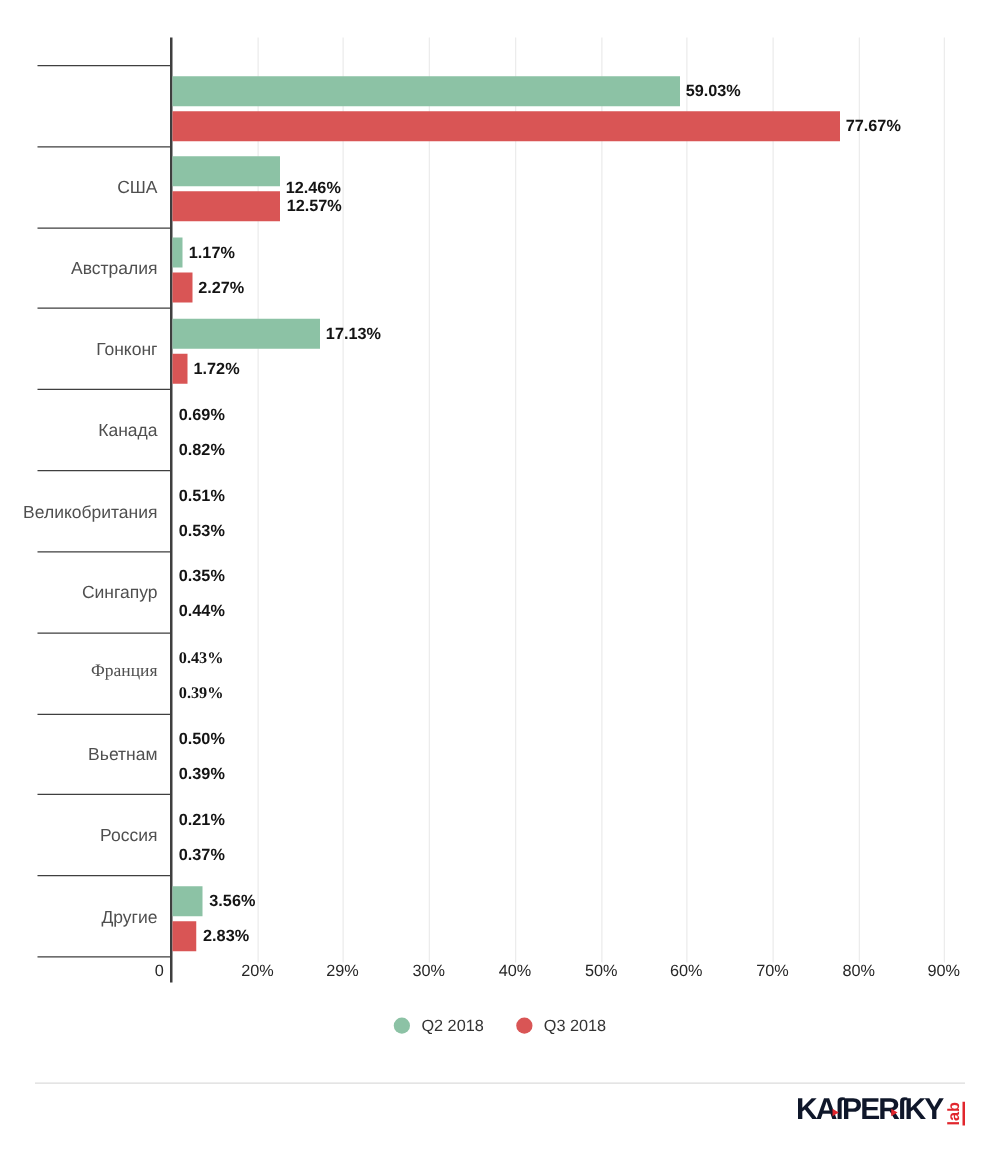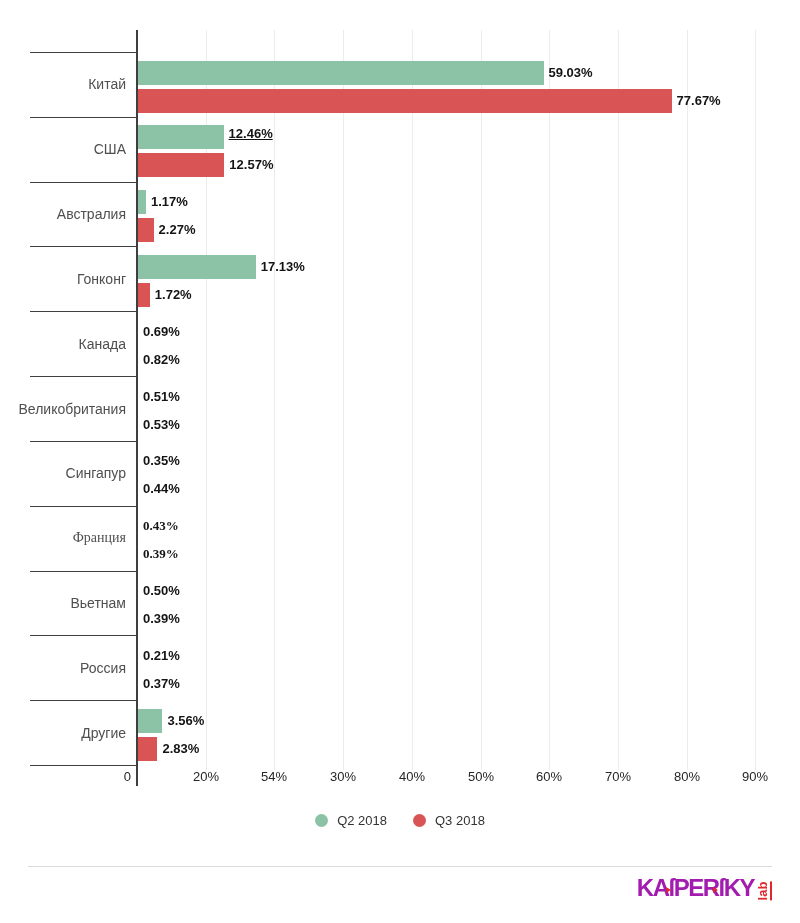--- a/index.html
+++ b/index.html
@@ -30,21 +30,21 @@
     position:absolute;top:810px;left:0;width:100%;height:20px;
     display:flex;justify-content:center;align-items:center;gap:26px;
   }
   .legend-item{display:flex;align-items:center;font-size:13px;color:#333;cursor:default;}
   .dot{width:13px;height:13px;border-radius:50%;display:inline-block;margin-right:9px;}
   .footer-sep{position:absolute;left:28px;top:866px;width:744px;height:1px;background:#dcdcdc;}
   .logo{position:absolute;top:874px;right:28px;display:flex;align-items:flex-start;}
   .logo-text-wrap{position:relative;}
   .logo-text{
     display:inline-block;font-weight:700;font-size:24px;letter-spacing:-1.5px;
-    color:#a21caf;line-height:1.2;
+    color:#0f172a;line-height:1.2;
   }
   .logo-accent{
     position:absolute;width:0;height:0;
     border-top:3px solid transparent;border-bottom:3px solid transparent;
     border-left:5px solid #e1262d;
   }
   .a1{left:29px;top:13px;}
   .a2{left:76px;top:13px;}
   .logo-lab-wrap{position:relative;width:16px;height:32px;margin-left:2px;margin-top:1px;}
   .logo-lab{
@@ -66,31 +66,30 @@
       <div class="gridline" style="left: 481px;"></div>
       <div class="gridline" style="left: 549px;"></div>
       <div class="gridline" style="left: 618px;"></div>
       <div class="gridline" style="left: 687px;"></div>
       <div class="gridline" style="left: 755px;"></div>
     </div>
   <div class="axis-line"></div>
   <div id="rows">
       <div class="row" style="top: 52px; height: 64.82px;">
         <div class="sep"></div>
-        <div class="cat-label">Китай</div>
         <div class="bar" style="top: 8.5px; left: 138px; width: 405.536px; height: 24px; background: rgb(140, 194, 165);"></div>
         <span class="val" style="top: 8.5px; left: 548.536px;">59.03%</span>
         <div class="bar" style="top: 36.5px; left: 138px; width: 533.593px; height: 24px; background: rgb(217, 85, 85);"></div>
         <span class="val" style="top: 36.5px; left: 676.593px;">77.67%</span>
       </div>
       <div class="row" style="top: 116.82px; height: 64.82px;">
         <div class="sep"></div>
         <div class="cat-label">США</div>
         <div class="bar" style="top: 8.5px; left: 138px; width: 85.6002px; height: 24px; background: rgb(140, 194, 165);"></div>
-        <span class="val" style="top: 5px; left: 228.6px; text-decoration: underline;">12.46%</span>
+        <span class="val" style="top: 21px; left: 228.6px;">12.46%</span>
         <div class="bar" style="top: 36.5px; left: 138px; width: 86.3559px; height: 24px; background: rgb(217, 85, 85);"></div>
         <span class="val" style="top: 36.5px; left: 229.356px;">12.57%</span>
       </div>
       <div class="row" style="top: 181.64px; height: 64.82px;">
         <div class="sep"></div>
         <div class="cat-label">Австралия</div>
         <div class="bar" style="top: 8.5px; left: 138px; width: 8.0379px; height: 24px; background: rgb(140, 194, 165);"></div>
         <span class="val" style="top: 8.5px; left: 151.038px;">1.17%</span>
         <div class="bar" style="top: 36.5px; left: 138px; width: 15.5949px; height: 24px; background: rgb(217, 85, 85);"></div>
         <span class="val" style="top: 36.5px; left: 158.595px;">2.27%</span>
@@ -157,21 +156,21 @@
         <div class="bar" style="top: 8.5px; left: 138px; width: 24.4572px; height: 24px; background: rgb(140, 194, 165);"></div>
         <span class="val" style="top: 8.5px; left: 167.457px;">3.56%</span>
         <div class="bar" style="top: 36.5px; left: 138px; width: 19.4421px; height: 24px; background: rgb(217, 85, 85);"></div>
         <span class="val" style="top: 36.5px; left: 162.442px;">2.83%</span>
       </div>
     </div>
   <div class="bottom-sep"></div>
   <div id="xticks">
       <span class="xtick zero" style="left: 91px;">0</span>
       <span class="xtick" style="left: 176px;">20%</span>
-      <span class="xtick" style="left: 244px;">54%</span>
+      <span class="xtick" style="left: 244px;">29%</span>
       <span class="xtick" style="left: 313px;">30%</span>
       <span class="xtick" style="left: 382px;">40%</span>
       <span class="xtick" style="left: 451px;">50%</span>
       <span class="xtick" style="left: 519px;">60%</span>
       <span class="xtick" style="left: 588px;">70%</span>
       <span class="xtick" style="left: 657px;">80%</span>
       <span class="xtick" style="left: 725px;">90%</span>
     </div>
 </div>
 

